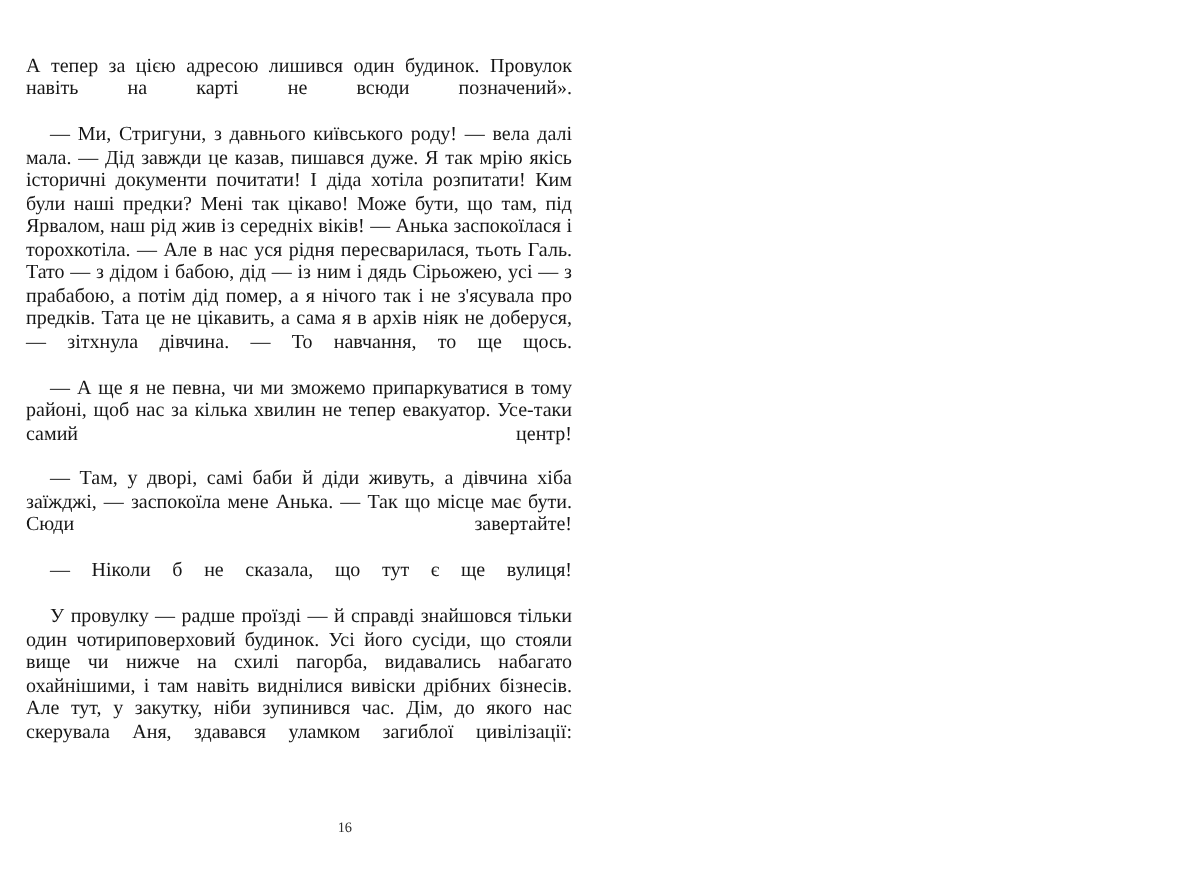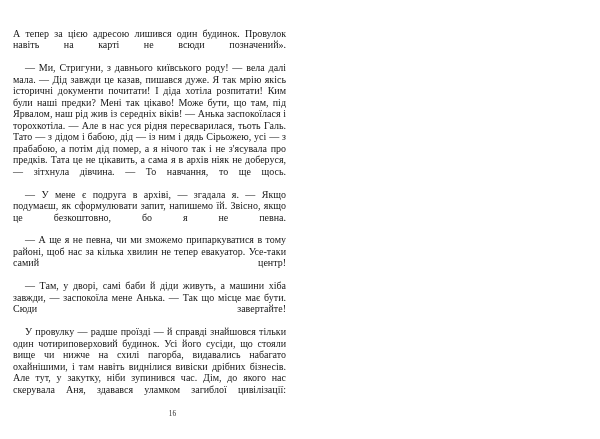--- a/index.html
+++ b/index.html
@@ -67,23 +67,23 @@
 </style>
 </head>
 <body>
 
 <div class="spread">
 
   <div class="page page-left">
     <div class="textblock">
       <p class="para noindent">А тепер за цією адресою лишився один будинок. Провулок навіть на карті не всюди позначений».</p>
       <p class="para">— Ми, Стригуни, з давнього київського роду! — вела далі мала. — Дід завжди це казав, пишався дуже. Я так мрію якісь історичні документи почитати! І діда хотіла розпитати! Ким були наші предки? Мені так цікаво! Може бути, що там, під Ярвалом, наш рід жив із середніх віків! — Анька заспокоїлася і торохкотіла. — Але в нас уся рідня пересварилася, тьоть Галь. Тато — з дідом і бабою, дід — із ним і дядь Сірьожею, усі — з прабабою, а потім дід помер, а я нічого так і не з'ясувала про предків. Тата це не цікавить, а сама я в архів ніяк не доберуся, — зітхнула дівчина. — То навчання, то ще щось.</p>
-      <p class="para">— У мене є подруга в архіві, — згадала я. — Якщо подумаєш, як сформулювати запит, напишемо їй. Звісно, якщо це безкоштовно, бо я не певна.</p>
       <p class="para">— А ще я не певна, чи ми зможемо припаркуватися в тому районі, щоб нас за кілька хвилин не тепер евакуатор. Усе-таки самий центр!</p>
-      <p class="para">— Там, у дворі, самі баби й діди живуть, а машини хіба завжди, — заспокоїла мене Анька. — Так що місце має бути. Сюди завертайте!</p>
+      <p class="para">— Там, у дворі, самі баби й діди живуть, а дівчина хіба заїжджі, — заспокоїла мене Анька. — Так що місце має бути. Сюди завертайте!</p>
+      <p class="para">— Ніколи б не сказала, що тут є ще вулиця!</p>
       <p class="para">У провулку — радше проїзді — й справді знайшовся тільки один чотириповерховий будинок. Усі його сусіди, що стояли вище чи нижче на схилі пагорба, видавались набагато охайнішими, і там навіть виднілися вивіски дрібних бізнесів. Але тут, у закутку, ніби зупинився час. Дім, до якого нас скерувала Аня, здавався уламком загиблої цивілізації:</p>
     </div>
     <div class="folio">16</div>
   </div>
 
   <div class="page page-right">
     
     
   </div>
 

